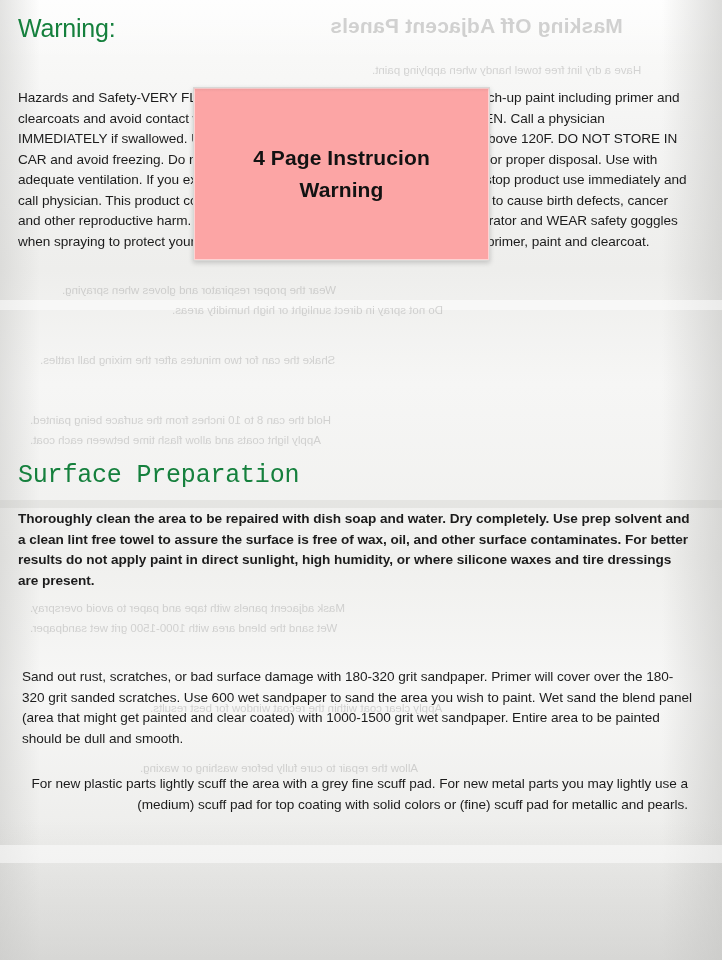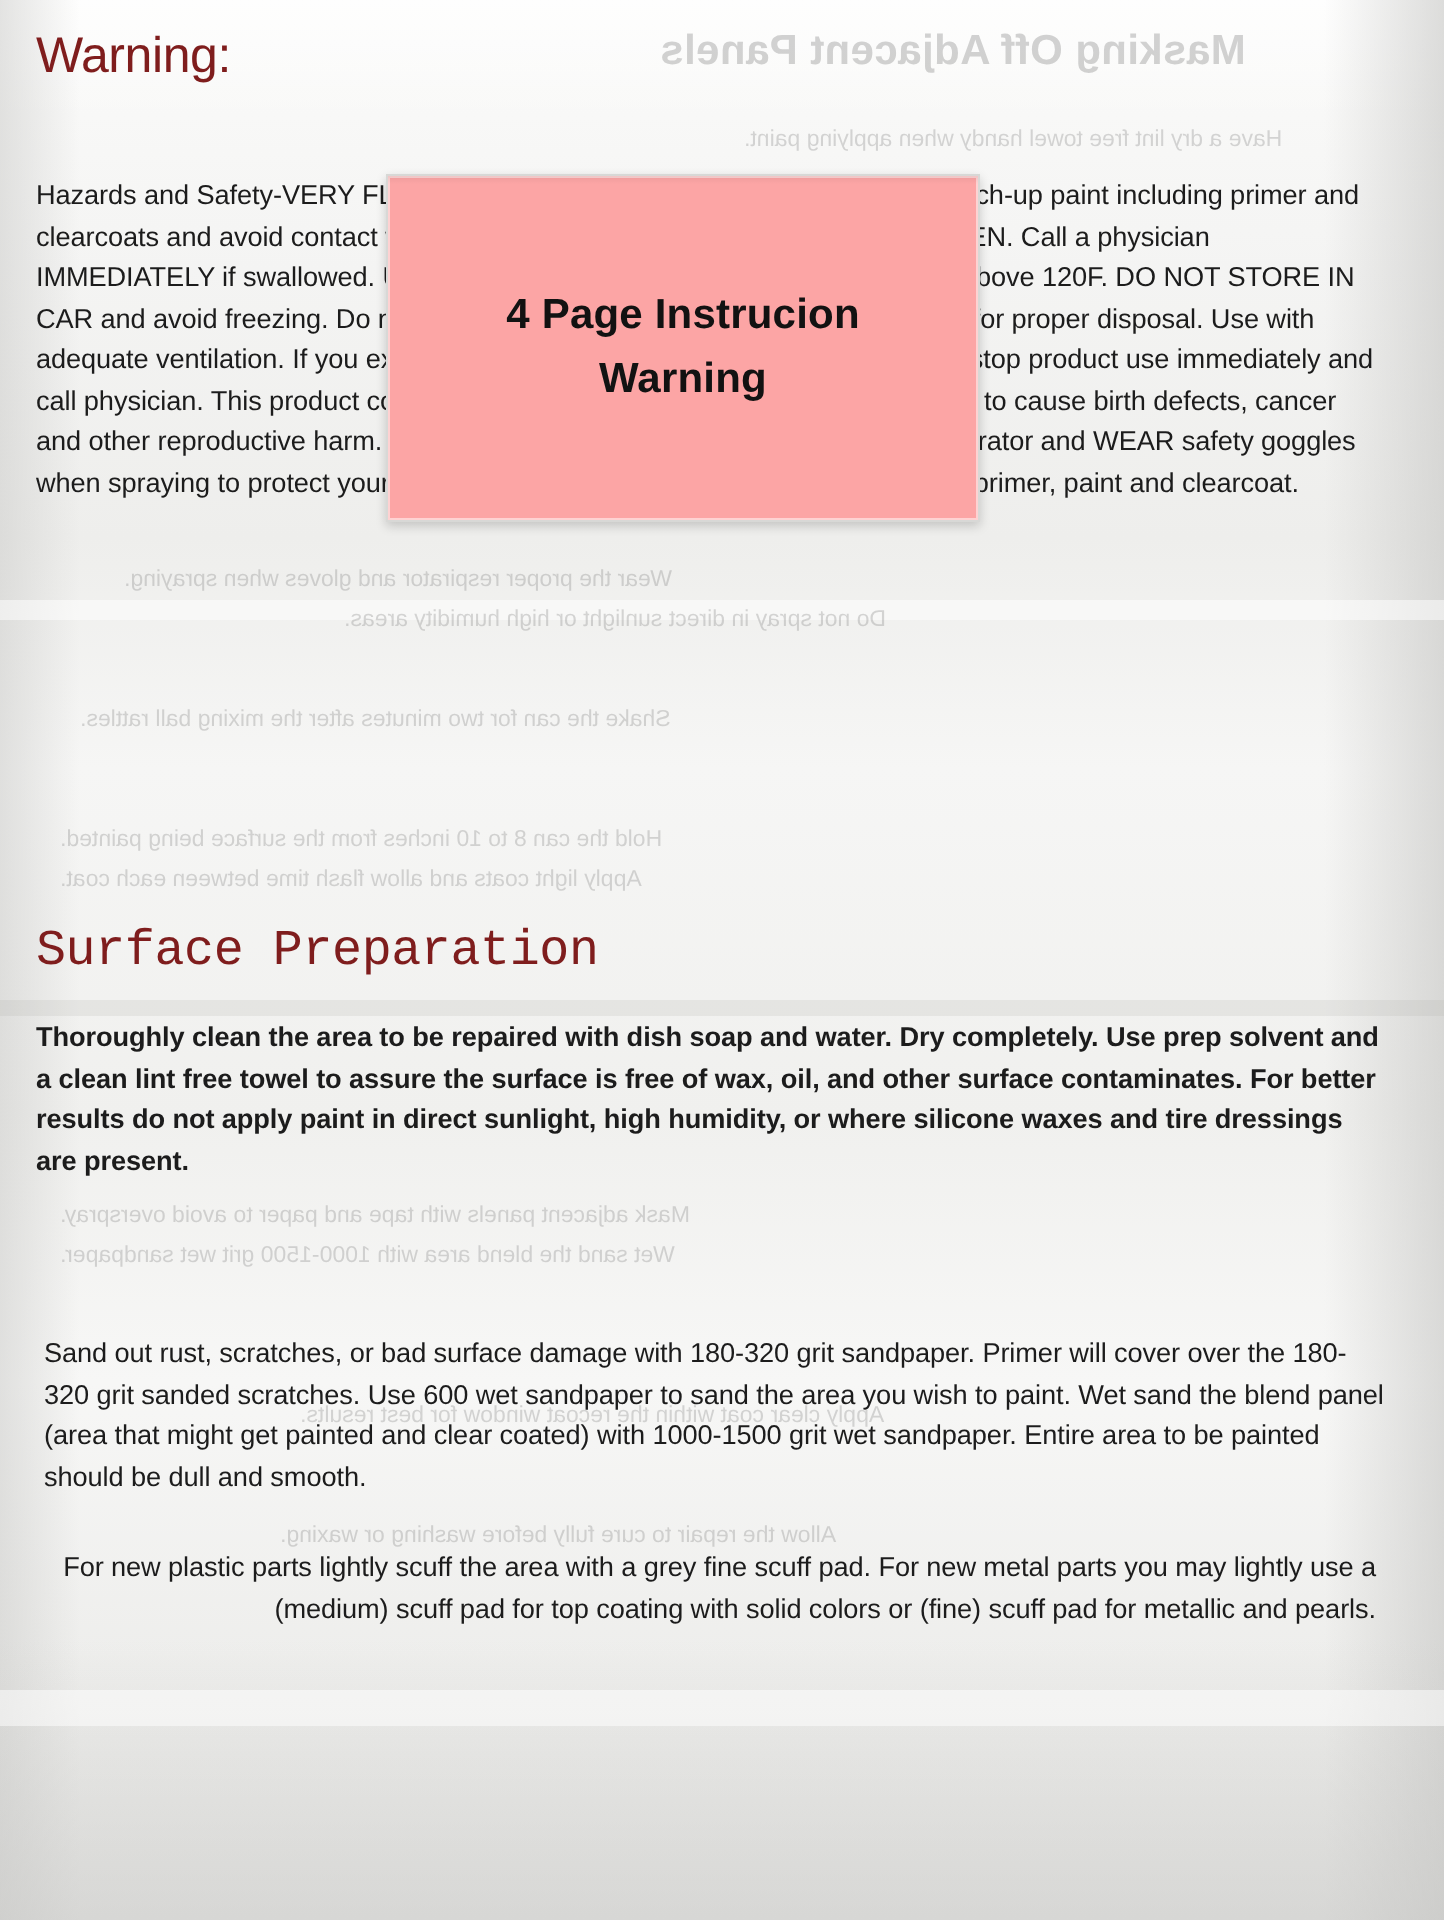--- a/index.html
+++ b/index.html
@@ -71,21 +71,21 @@
   .content {
     position: absolute;
     inset: 0;
   }
   h1.section {
     position: absolute;
     margin: 0;
     font-weight: 400;
     font-size: 25px;
     letter-spacing: -0.2px;
-    color: #7f1d1d;
+    color: #15803d;
   }
   p.body {
     position: absolute;
     margin: 0;
     font-size: 13.6px;
     line-height: 20.5px;
     color: #1c1c1c;
     letter-spacing: -0.05px;
   }
 

